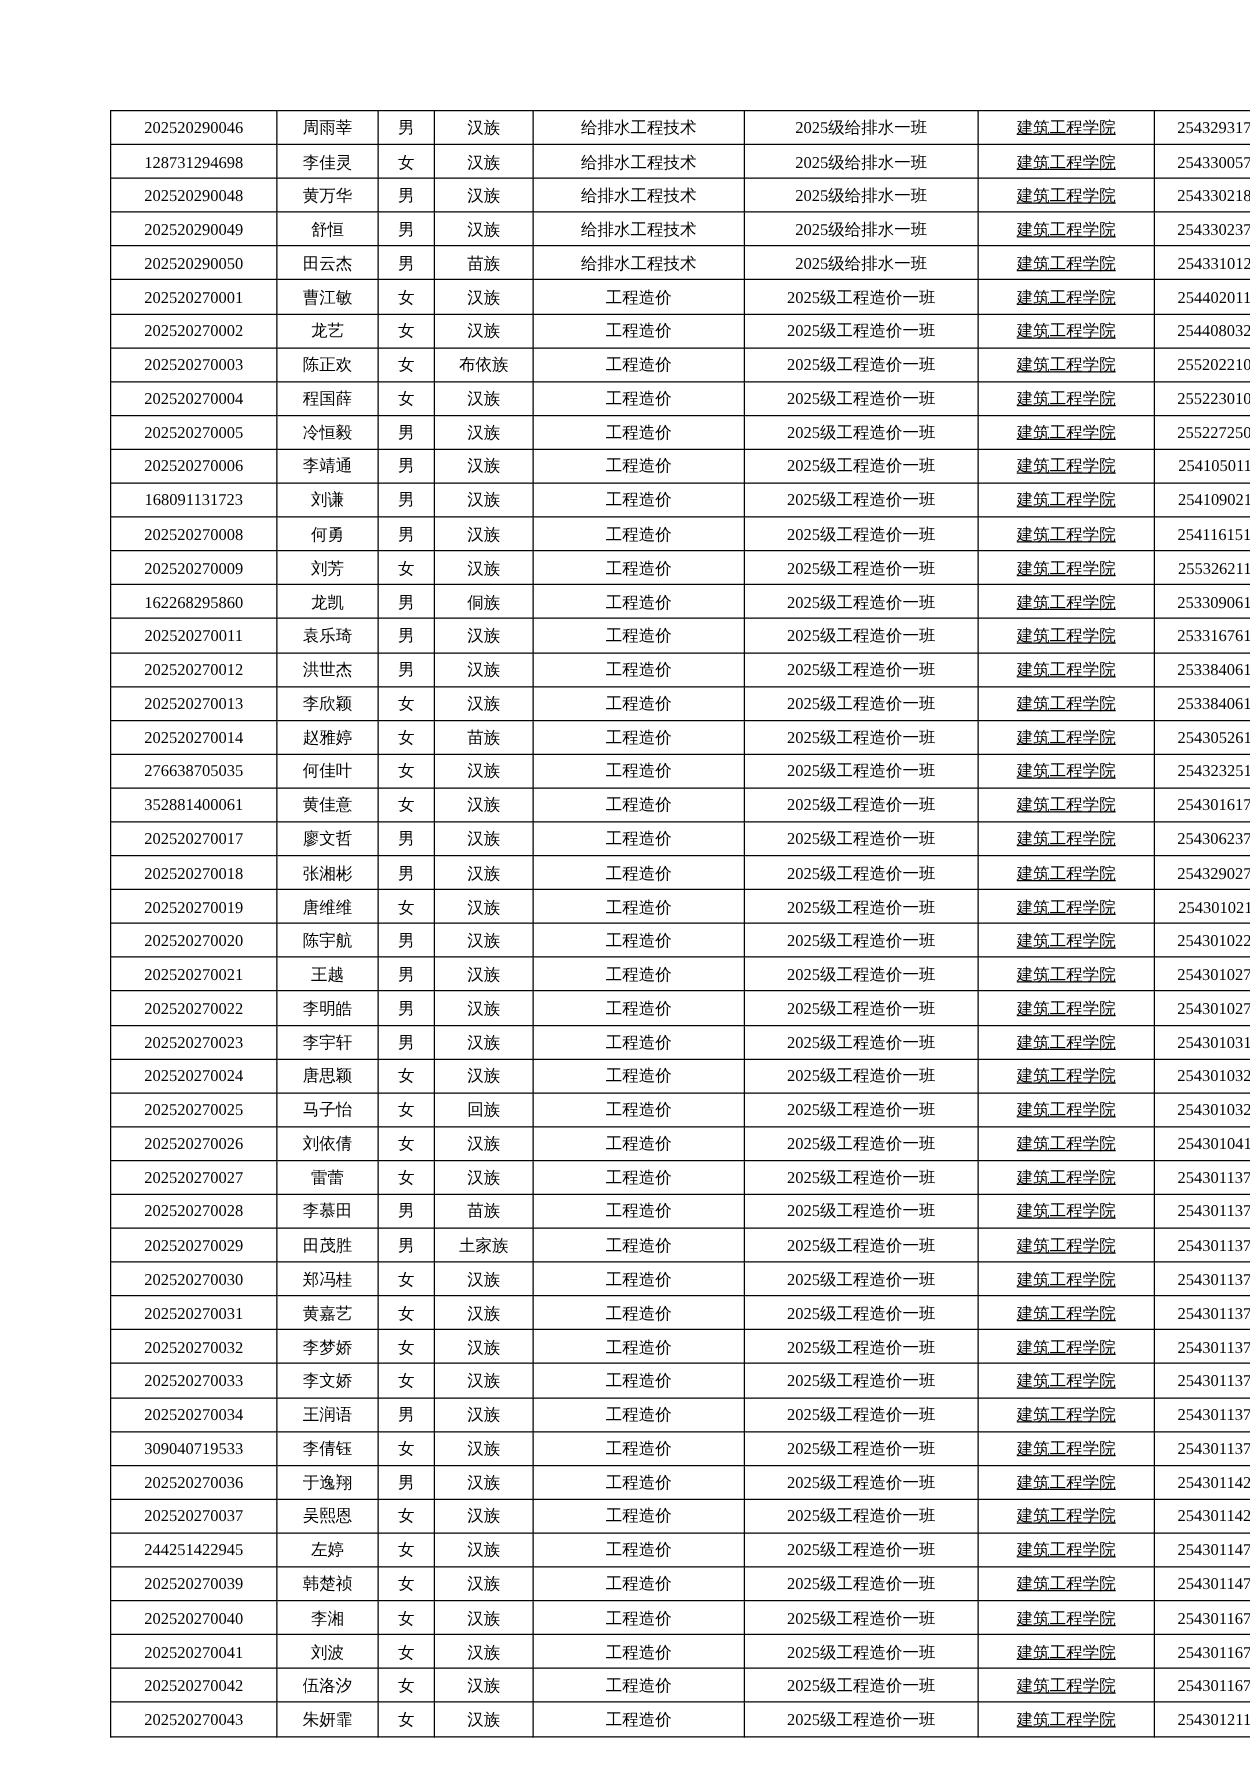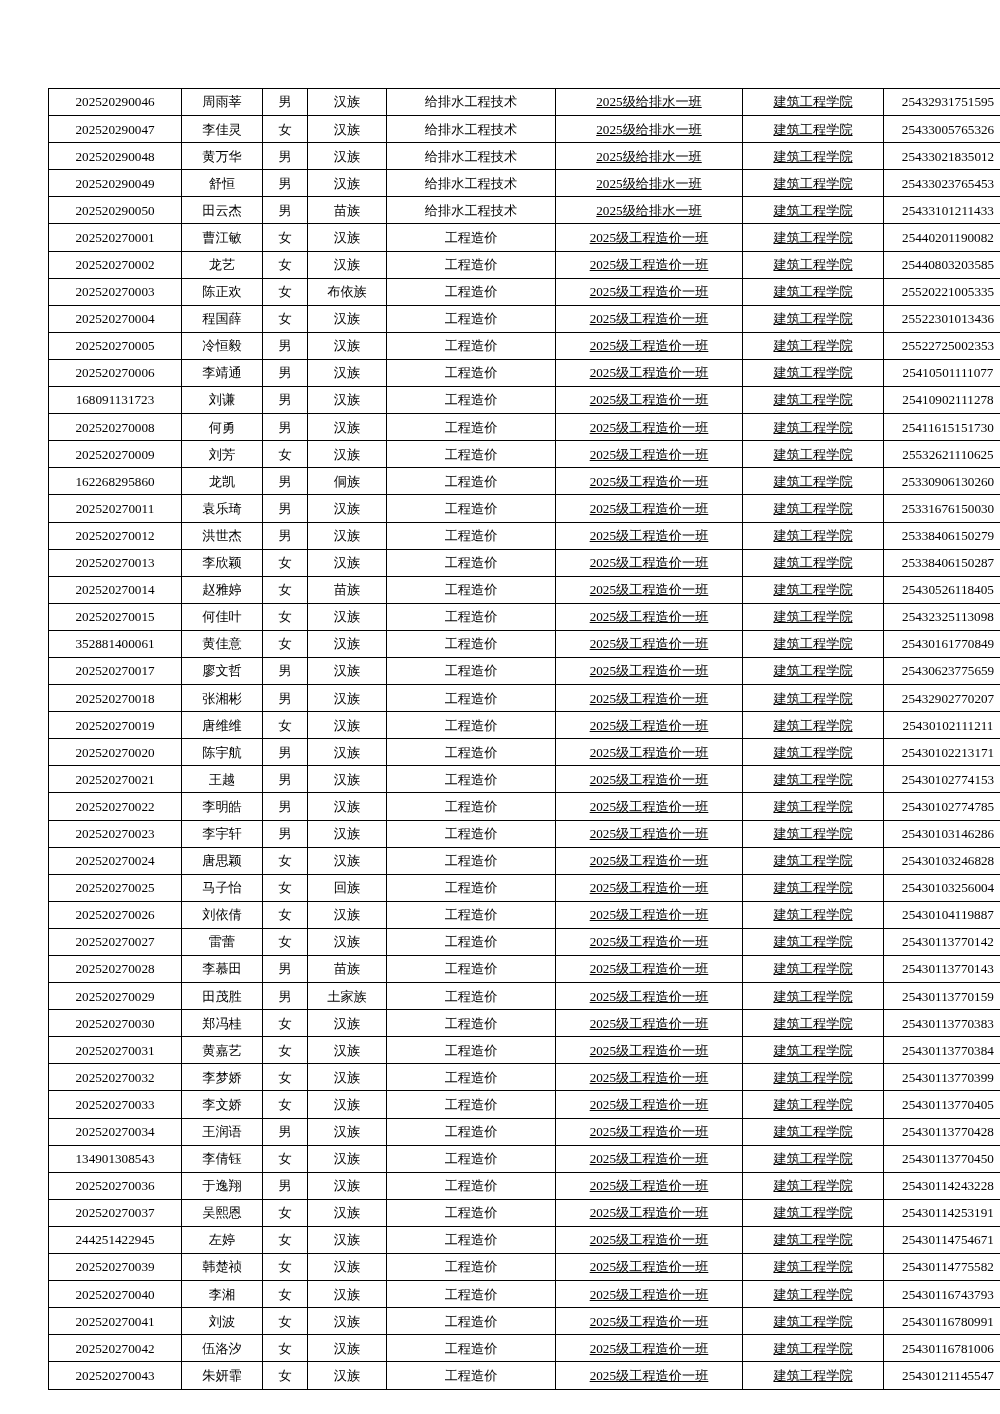--- a/index.html
+++ b/index.html
@@ -10,21 +10,21 @@
   body {
     width: 1000px;
     height: 1414px;
     font-family: "Liberation Serif", "DejaVu Serif", serif;
     color: #000000;
   }
   .page {
     box-sizing: border-box;
     width: 1000px;
     height: 1414px;
-    padding: 88px 88px 88px 48px;
+    padding: 88px 88px 88px 88px;
     background: #ffffff;
   }
   table.roster {
     border-collapse: collapse;
     width: 100%;
     table-layout: fixed;
   }
   table.roster td {
     border: 1px solid #000000;
     font-size: 13.2px;
@@ -34,42 +34,42 @@
     text-align: center;
     vertical-align: middle;
     white-space: nowrap;
     overflow: hidden;
   }
   td.c-id      { width: 128px; font-family: "Liberation Serif", serif; }
   td.c-name    { width: 76px; }
   td.c-gender  { width: 40px; }
   td.c-ethnic  { width: 74px; }
   td.c-major   { width: 164px; }
-  td.c-class   { width: 182px; text-decoration: underline; }
+  td.c-class   { width: 182px; }
   td.c-college { width: 136px; text-decoration: underline; }
   td.c-card    { width: 124px; }
 </style>
 </head>
 <body>
 
 <div class="page">
   <table class="roster">
     <tbody>
         <tr>
           <td class="c-id">202520290046</td>
           <td class="c-name">周雨莘</td>
           <td class="c-gender">男</td>
           <td class="c-ethnic">汉族</td>
           <td class="c-major">给排水工程技术</td>
           <td class="c-class">2025级给排水一班</td>
           <td class="c-college">建筑工程学院</td>
           <td class="c-card">25432931751595</td>
         </tr>
         <tr>
-          <td class="c-id">202520290047</td>
+          <td class="c-id">128731294698</td>
           <td class="c-name">李佳灵</td>
           <td class="c-gender">女</td>
           <td class="c-ethnic">汉族</td>
           <td class="c-major">给排水工程技术</td>
           <td class="c-class">2025级给排水一班</td>
           <td class="c-college">建筑工程学院</td>
           <td class="c-card">25433005765326</td>
         </tr>
         <tr>
           <td class="c-id">202520290048</td>
@@ -235,21 +235,21 @@
           <td class="c-id">202520270014</td>
           <td class="c-name">赵雅婷</td>
           <td class="c-gender">女</td>
           <td class="c-ethnic">苗族</td>
           <td class="c-major">工程造价</td>
           <td class="c-class">2025级工程造价一班</td>
           <td class="c-college">建筑工程学院</td>
           <td class="c-card">25430526118405</td>
         </tr>
         <tr>
-          <td class="c-id">202520270015</td>
+          <td class="c-id">276638705035</td>
           <td class="c-name">何佳叶</td>
           <td class="c-gender">女</td>
           <td class="c-ethnic">汉族</td>
           <td class="c-major">工程造价</td>
           <td class="c-class">2025级工程造价一班</td>
           <td class="c-college">建筑工程学院</td>
           <td class="c-card">25432325113098</td>
         </tr>
         <tr>
           <td class="c-id">352881400061</td>
@@ -435,21 +435,21 @@
           <td class="c-id">202520270034</td>
           <td class="c-name">王润语</td>
           <td class="c-gender">男</td>
           <td class="c-ethnic">汉族</td>
           <td class="c-major">工程造价</td>
           <td class="c-class">2025级工程造价一班</td>
           <td class="c-college">建筑工程学院</td>
           <td class="c-card">25430113770428</td>
         </tr>
         <tr>
-          <td class="c-id">134901308543</td>
+          <td class="c-id">309040719533</td>
           <td class="c-name">李倩钰</td>
           <td class="c-gender">女</td>
           <td class="c-ethnic">汉族</td>
           <td class="c-major">工程造价</td>
           <td class="c-class">2025级工程造价一班</td>
           <td class="c-college">建筑工程学院</td>
           <td class="c-card">25430113770450</td>
         </tr>
         <tr>
           <td class="c-id">202520270036</td>

